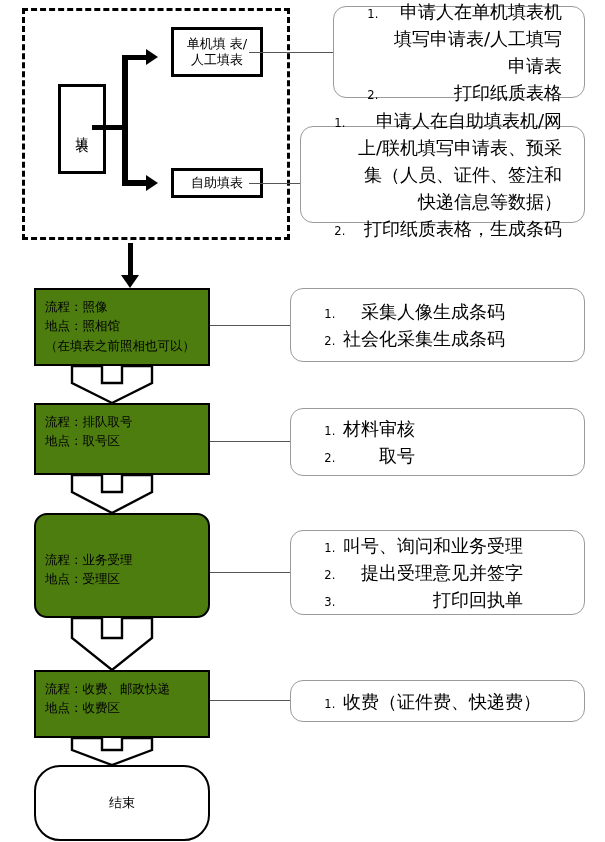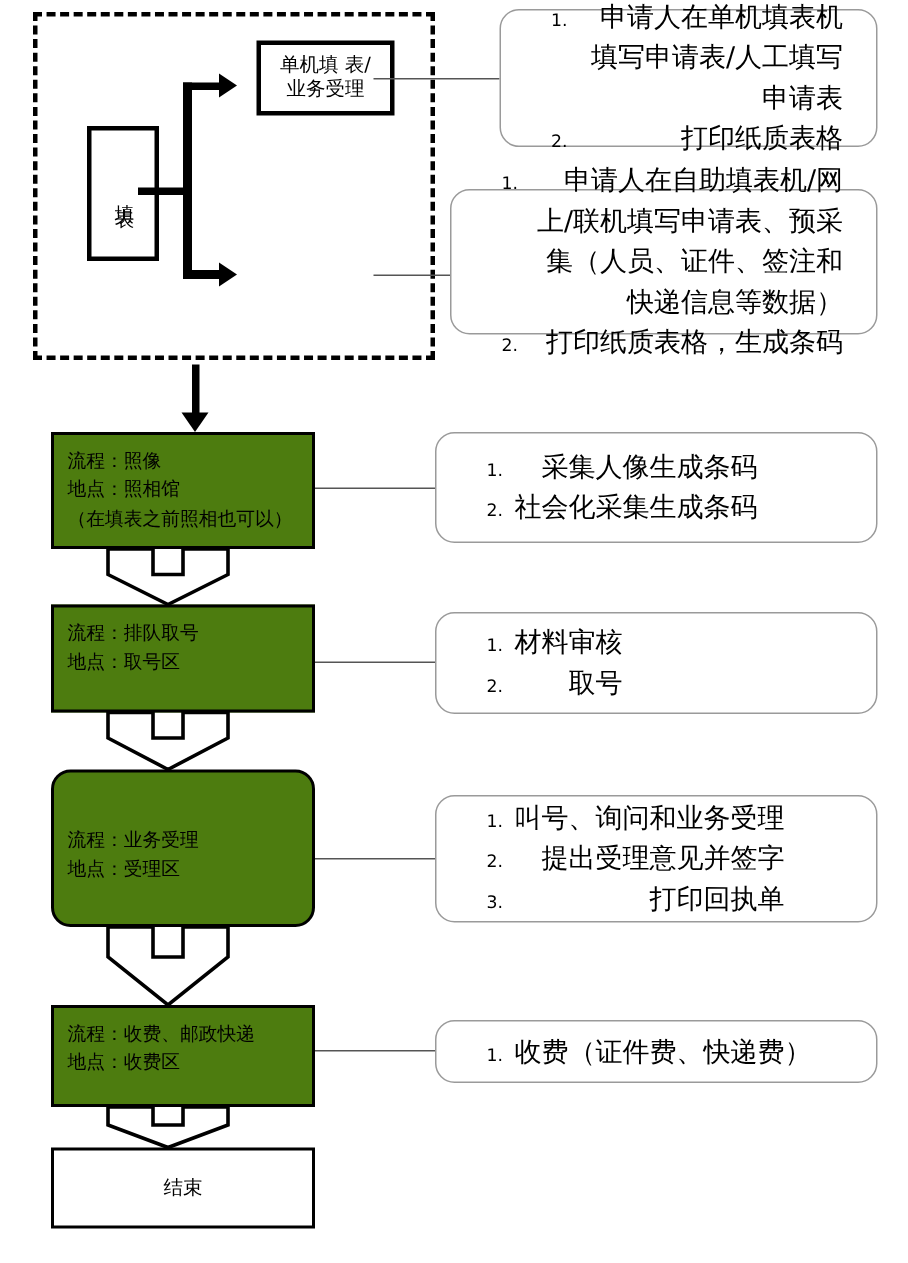--- a/index.html
+++ b/index.html
@@ -132,23 +132,26 @@
   <div class="abs vline-thick" style="left:122px; top:55px; width:6px; height:130px;"></div>
 
   <div class="abs hline-thick" style="left:122px; top:55px; width:28px; height:5px;"></div>
   <div class="abs arrowhead-right" style="left:146px; top:49px;"></div>
 
   <div class="abs hline-thick" style="left:122px; top:180px; width:28px; height:6px;"></div>
   <div class="abs arrowhead-right" style="left:146px; top:175px;"></div>
 
   <div class="abs node thick" style="left:157px; top:27px; width:92px; height:50px; flex-direction:column;">
     <span>单机填 表/</span>
-    <span>业务受理</span>
-  </div>
-
+    <span>人工填表</span>
+  </div>
+
+  <div class="abs node thick" style="left:157px; top:168px; width:92px; height:30px;">
+    <span>自助填表</span>
+  </div>
 
   <div class="abs vline-thick" style="left:128px; top:243px; width:5px; height:35px;"></div>
   <div class="abs arrowhead-down" style="left:121px; top:275px;"></div>
 
   <div class="abs stage" style="left:34px; top:288px; width:176px; height:78px;">
     <div class="stage-line">流程：照像</div>
     <div class="stage-line">地点：照相馆</div>
     <div class="stage-note">（在填表之前照相也可以）</div>
   </div>
 
@@ -160,21 +163,21 @@
   <div class="abs stage" style="left:34px; top:513px; width:176px; height:105px; padding-top:35px;border-radius:13px;">
     <div class="stage-line">流程：业务受理</div>
     <div class="stage-line">地点：受理区</div>
   </div>
 
   <div class="abs stage" style="left:34px; top:670px; width:176px; height:68px;">
     <div class="stage-line">流程：收费、邮政快递</div>
     <div class="stage-line">地点：收费区</div>
   </div>
 
-  <div class="abs end-box" style="left:34px; top:765px; width:176px; height:54px;">
+  <div class="abs end-box" style="left:34px; top:765px; width:176px; height:76px;border-radius:26px;">
     <span>结束</span>
   </div>
 
   <svg class="svg-layer" width="605" height="842">
 
     <polygon points="
       72,366 102,366 102,383 122,383 122,366 152,366 152,383 112,403 72,383" fill="#ffffff" stroke="#000000" stroke-width="2.4" stroke-linejoin="miter"></polygon>
 
     <polygon points="
       72,475 102,475 102,492 122,492 122,475 152,475 152,492 112,513 72,492" fill="#ffffff" stroke="#000000" stroke-width="2.4" stroke-linejoin="miter"></polygon>

